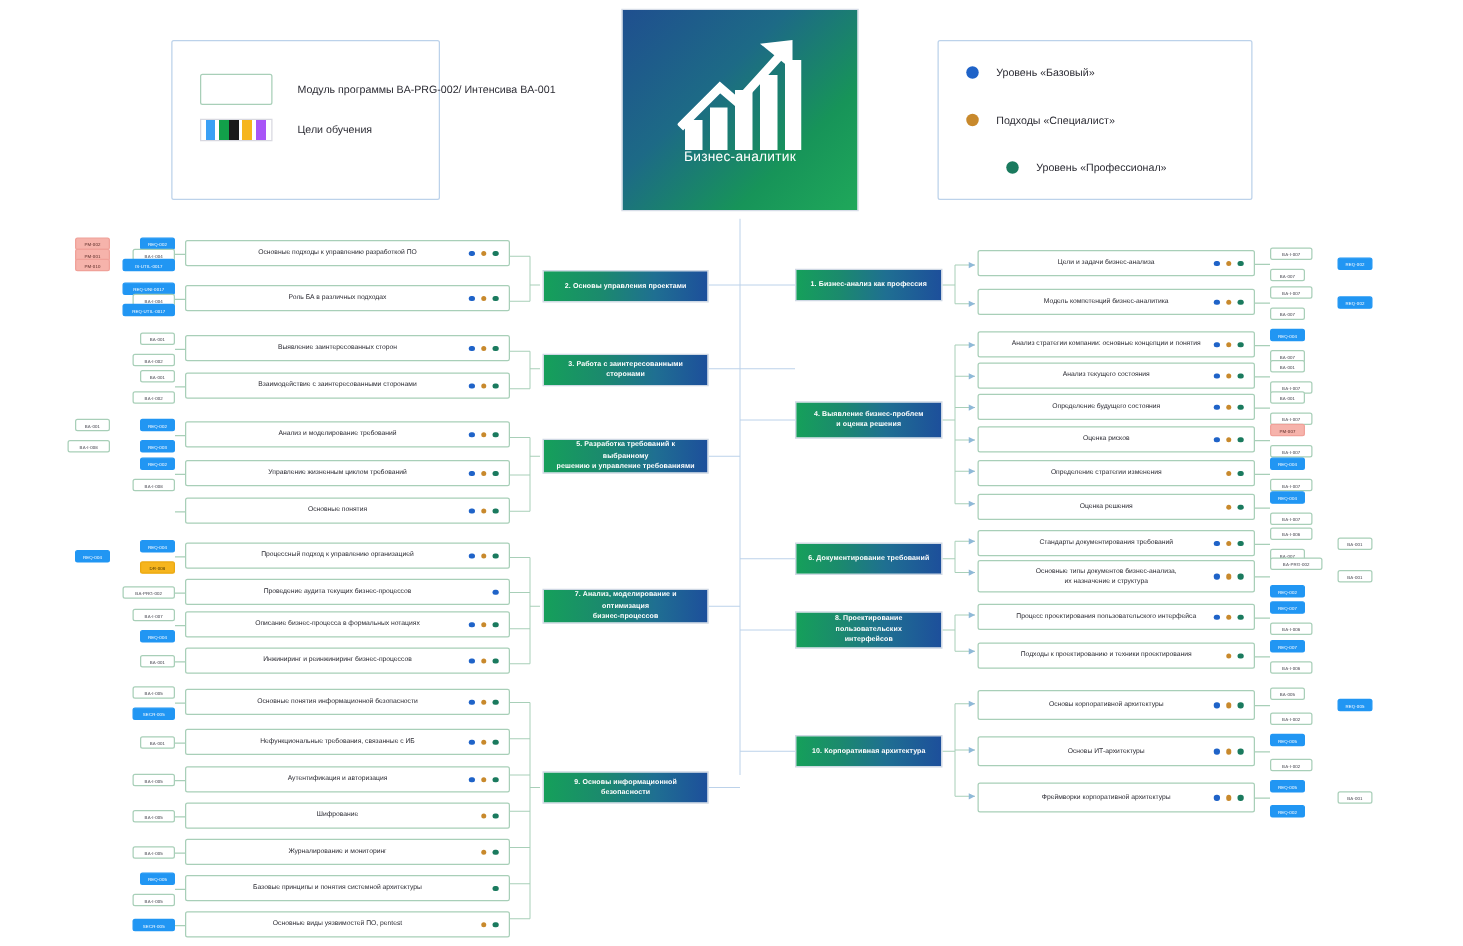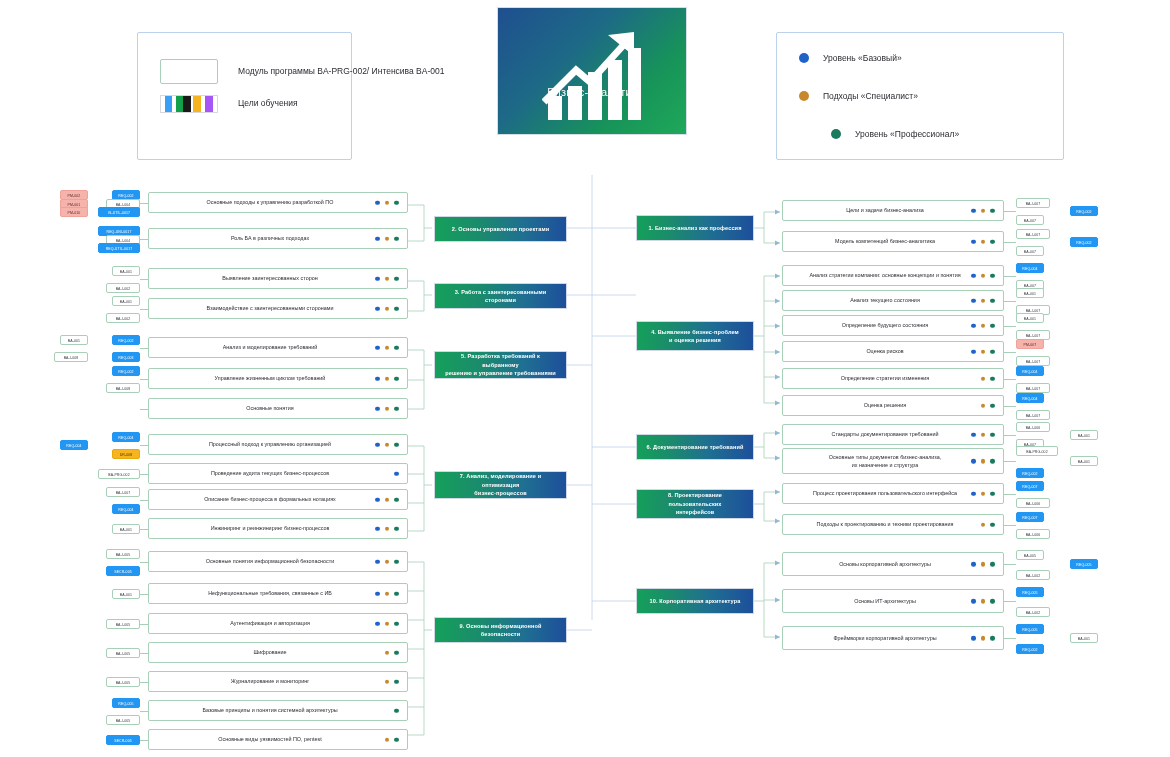--- a/index.html
+++ b/index.html
@@ -18,21 +18,21 @@
   #wires { position:absolute; left:0; top:0; width:1170px; height:757px; pointer-events:none; }
 
   
   .legend-box {
     position:absolute;
     border:1px solid #bcd2ea;
     background:#fff;
     border-radius:2px;
   }
   #legend-left { left:137px; top:32px; width:215px; height:128px; }
-  #legend-right { left:776px; top:32px; width:288px; height:128px;padding-left:46px; }
+  #legend-right { left:750px; top:32px; width:252px; height:128px;padding-left:46px; }
 
   .lg-row { position:absolute; display:flex; align-items:center; }
   .lg-swatch-box {
     width:58px; height:25px;
     border:1px solid #a8cfb8;
     background:#fff;
     border-radius:2px;
   }
   .lg-swatch-strip {
     width:58px; height:18px;
@@ -52,21 +52,21 @@
   .lg-text { font-size:8.5px; line-height:1.55; margin-left:20px; color:#2b2b33; white-space:nowrap; }
 
   .lg-dot { width:10px; height:10px; border-radius:50%; flex:0 0 auto; }
   .lg-dot.base { background:#1f63c8; }
   .lg-dot.spec { background:#c8892c; }
   .lg-dot.pro  { background:#1a7a5e; }
   .lg-dot-text { font-size:8.5px; margin-left:14px; white-space:nowrap; }
 
   
   #hero {
-    position:absolute; left:497px; top:7px; width:190px; height:128px;
+    position:absolute; left:497px; top:7px; width:190px; height:162px;
     background:linear-gradient(135deg,#1f4f8f 0%, #1d6a86 38%, #179459 72%, #1fa85a 100%);
     border:1px solid #d7dde8;
   }
   #hero .hero-icon { position:absolute; left:0; right:0; top:22px; display:flex; justify-content:center; }
   #hero .hero-label {
     position:absolute; left:0; right:0; bottom:36px;
     text-align:center; color:#fff; font-size:11px; letter-spacing:.2px;
   }
 
   

